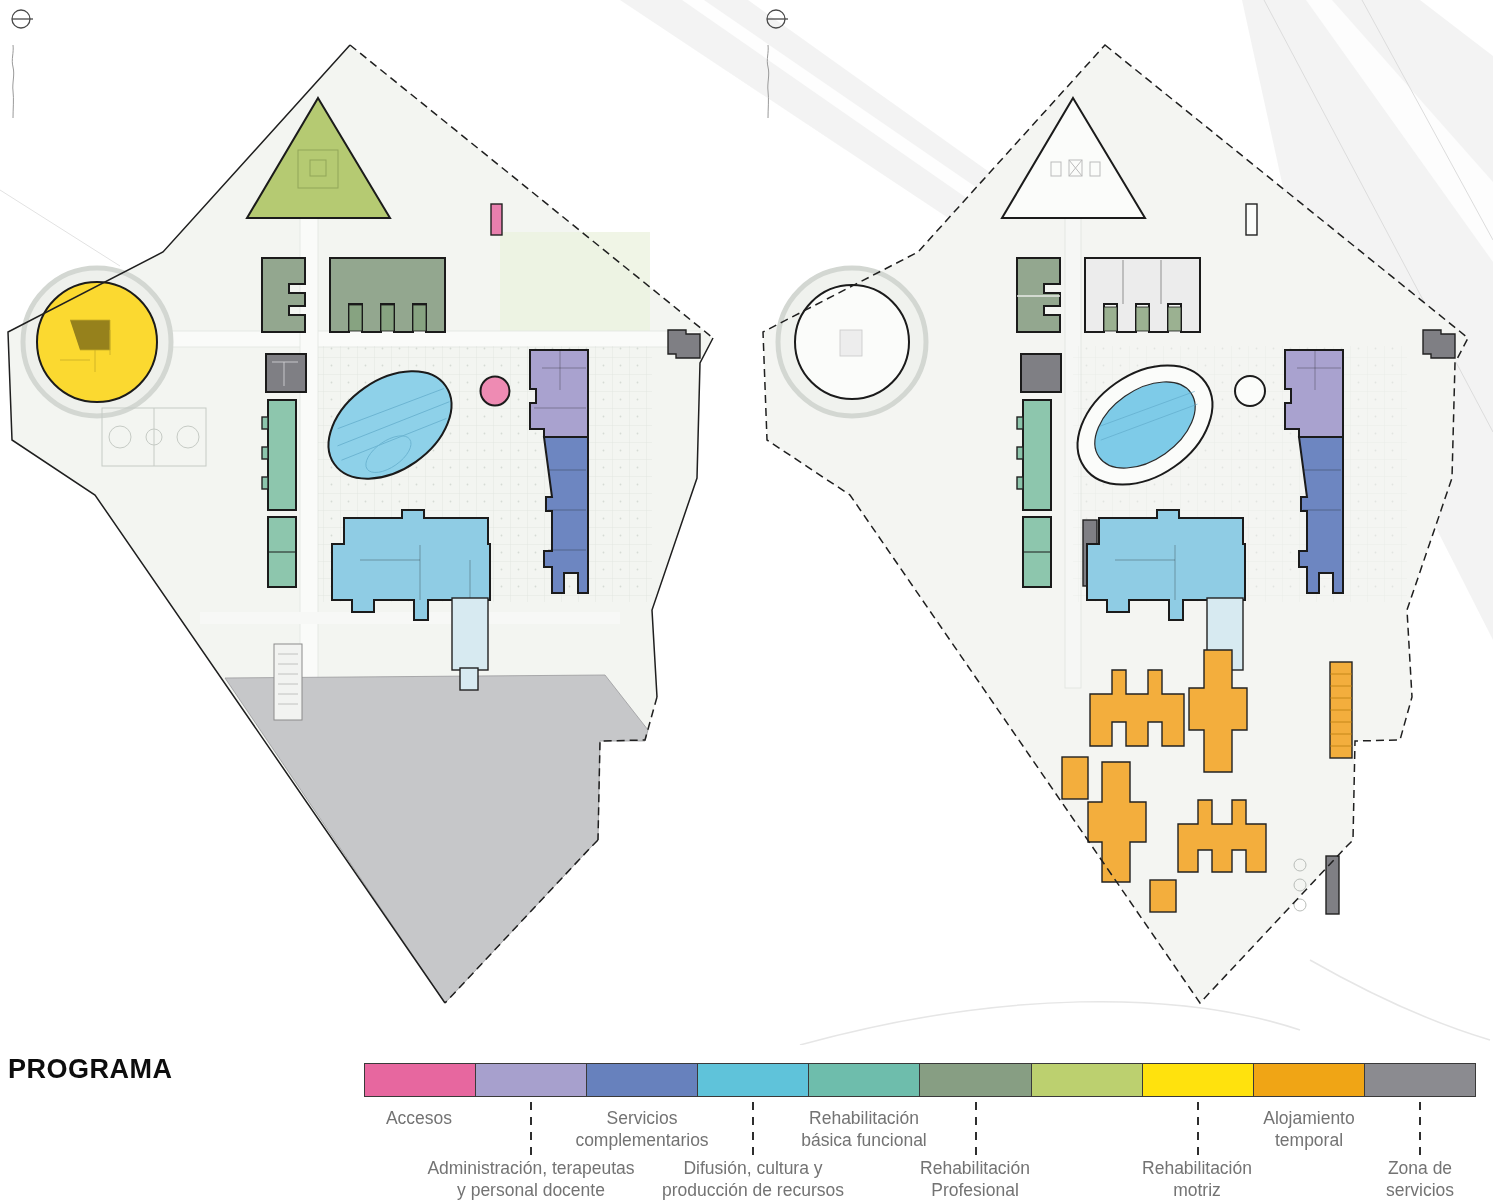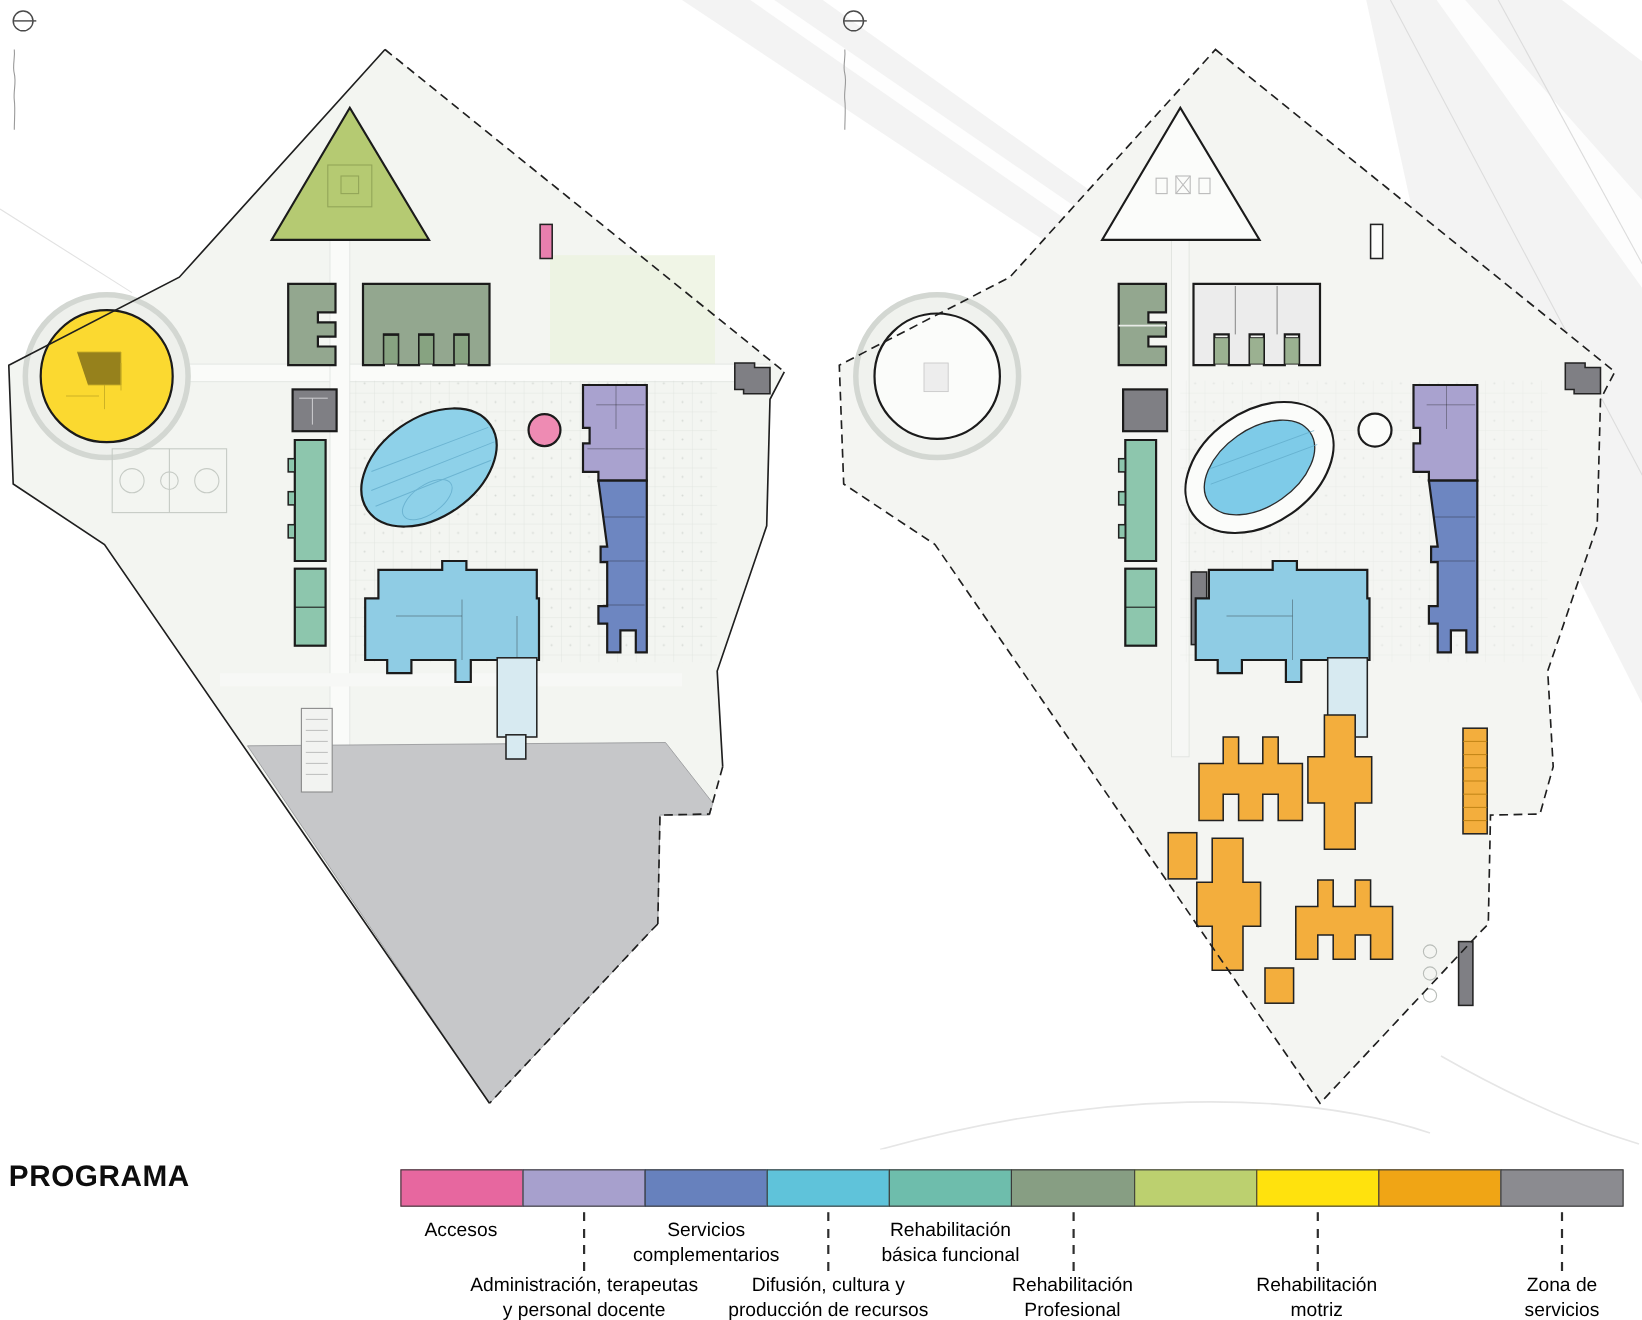--- a/index.html
+++ b/index.html
@@ -19,21 +19,21 @@
   .faint{stroke:#d5d9d4;fill:none;}
   
   #title{position:absolute;left:8px;top:1054px;font-size:27px;font-weight:bold;
          letter-spacing:.5px;color:#0d0d0d;}
   #legend-bar{position:absolute;left:364px;top:1063px;width:1112px;height:34px;display:flex;}
   .swatch{flex:1 1 0;border:1px solid #3a3a3a;box-sizing:border-box;margin-left:-1px;}
   .swatch:first-child{margin-left:0;}
   .leader{position:absolute;width:2px;height:54px;top:1102px;
           background:repeating-linear-gradient(to bottom,#2e2e2e 0 8px,transparent 8px 15px);}
   .legend-label{position:absolute;transform:translateX(-50%);text-align:center;
-                color:#000000;font-size:17.5px;line-height:1.25;white-space:pre-line;width:260px;}
+                color:#737373;font-size:17.5px;line-height:1.25;white-space:pre-line;width:260px;}
   .row-top{top:1108px;}
   .row-bottom{top:1158px;}
 </style>
 </head>
 <body>
 
 <div id="canvas">
 
 <svg width="1493" height="1045" viewBox="0 0 1493 1045" style="position:absolute;left:0;top:0;">
   <defs>
@@ -254,16 +254,18 @@
 <div class="legend-label row-top" style="left:642px;">Servicios
 complementarios</div>
 <div class="legend-label row-bottom" style="left:753px;">Difusión, cultura y
 producción de recursos</div>
 <div class="legend-label row-top" style="left:864px;">Rehabilitación
 básica funcional</div>
 <div class="legend-label row-bottom" style="left:975px;">Rehabilitación
 Profesional</div>
 <div class="legend-label row-bottom" style="left:1197px;">Rehabilitación
 motriz</div>
+<div class="legend-label row-top" style="left:1309px;">Alojamiento
+temporal</div>
 <div class="legend-label row-bottom" style="left:1420px;">Zona de
 servicios</div>
 
 </div>
 
 </body></html>

